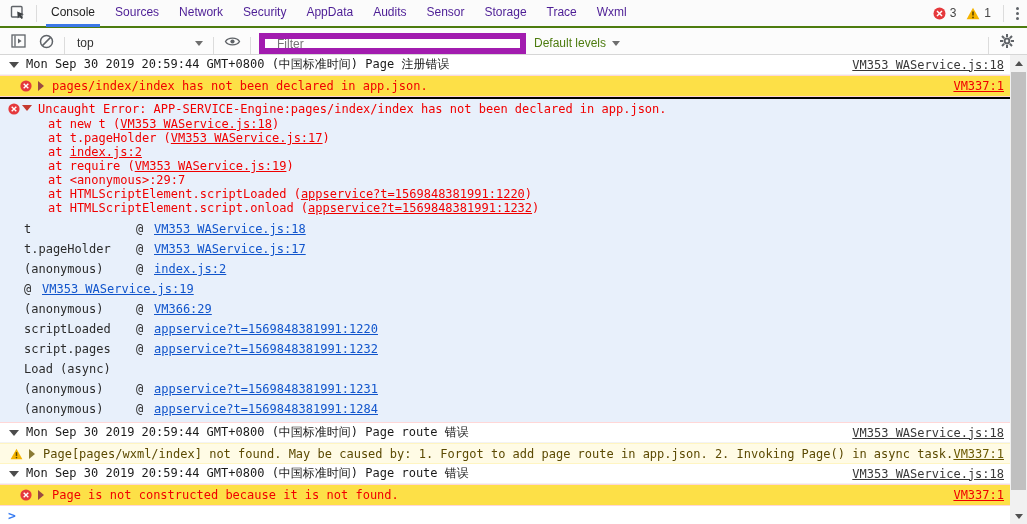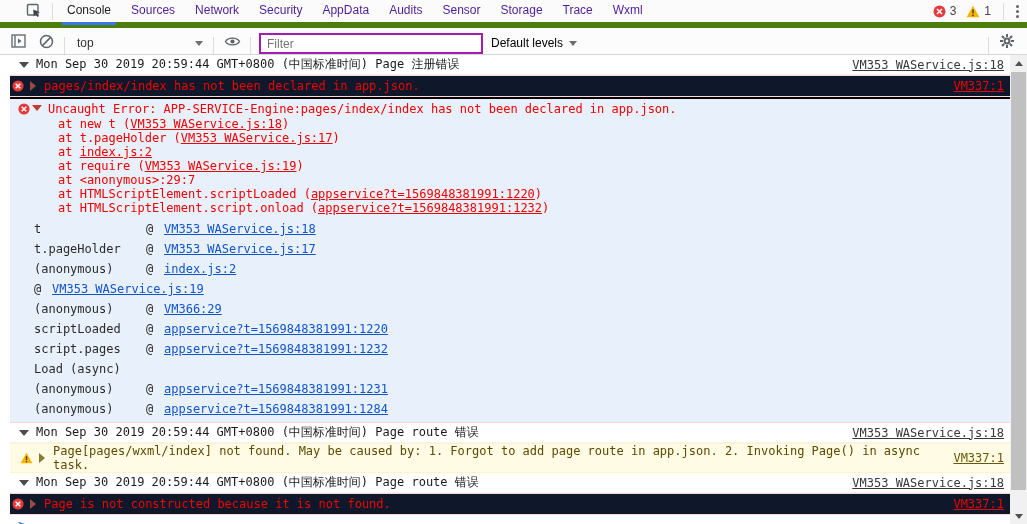--- a/index.html
+++ b/index.html
@@ -1,21 +1,21 @@
 <!DOCTYPE html>
 <html><head>
 <meta charset="utf-8">
 <style>
   * { box-sizing: border-box; margin: 0; padding: 0; }
   html,body { width:1027px; height:524px; overflow:hidden; background:#fff;
     font-family:"Liberation Sans","DejaVu Sans",sans-serif; }
 
   
-  .tabbar { height:28px; background:#fbfbfb; border-bottom:6px solid #4d7c0f;
-    display:flex; align-items:center; padding-left:20px; }
+  .tabbar { height:28px; background:#fbfbfb; border-bottom:2px solid #4d7c0f;
+    display:flex; align-items:center; padding-left:4px; }
   .icon-btn { width:28px; height:26px; display:flex; align-items:center;
     justify-content:center; color:#5f6368; flex:0 0 auto; }
   .vdiv { width:1px; height:17px; background:#dcdcdc; margin:0 4px; flex:0 0 auto; }
   .tab { font-size:12px; color:#4c1d95; padding:0 10px; height:28px; line-height:27px;
     position:relative; white-space:nowrap; }
   .tab.active { color:#222; }
   .tab.active::after { content:""; position:absolute; left:5px; right:5px; bottom:0;
     height:3px; background:#3b78e7; }
   .flex-spacer { flex:1; }
   .badge-group { display:flex; align-items:center; gap:4px; margin-right:2px; }
@@ -24,52 +24,52 @@
   .kebab i { width:3px; height:3px; border-radius:50%; background:#5f6368; display:block; }
 
   
   .toolbar { height:27px; background:#fcfcfc; border-bottom:1px solid #d6d6d6;
     display:flex; align-items:flex-end; padding-left:4px; }
   .ctx-select { display:flex; align-items:center; width:140px; height:22px;
     font-size:12px; color:#333; padding-left:8px; }
   .ctx-select .lbl { flex:1; }
   .caret-down { width:0; height:0; border-left:4px solid transparent;
     border-right:4px solid transparent; border-top:5px solid #6e6e6e; margin:0 6px; }
-  .filter-input { width:224px; height:21px; border:2px solid #a21caf; background:#fff;
-    font-size:12px; padding:0 6px; color:#333; outline:none; margin-left:4px;
+  .filter-input { width:267px; height:21px; border:6px solid #a21caf; background:#fff;
+    font-size:12px; padding:0 12px; color:#333; outline:none; margin-left:4px;
     font-family:"Liberation Sans",sans-serif; }
-  .levels { display:flex; align-items:center; font-size:12px; color:#000000;
+  .levels { display:flex; align-items:center; font-size:12px; color:#4d7c0f;
     margin-left:8px; height:22px; }
 
   
   .console { position:relative; height:469px; background:#fff;
     font-family:"DejaVu Sans Mono","Liberation Mono",monospace; font-size:12px; color:#2b2b2b; }
-  .log { position:absolute; left:0; top:0; right:17px; bottom:0; overflow:hidden;margin-left:10px; }
+  .log { position:absolute; left:0; top:0; right:17px; bottom:0; overflow:hidden; }
 
   .row-group { display:flex; align-items:center; height:20px; background:#fff;
     border-bottom:1px solid #f3f3f3; padding:0 6px 0 8px; }
   .row-group .msg { flex:1; color:#1a1a1a; }
   .tri { width:0; height:0; flex:0 0 auto; }
   .tri-down { border-left:5px solid transparent; border-right:5px solid transparent;
     border-top:6px solid #4c4c4c; margin:0 7px 0 1px; }
   .tri-down.red { border-top-color:#c53a2f; margin:4px 6px 0 2px; }
   .tri-right { border-top:5px solid transparent; border-bottom:5px solid transparent;
     border-left:6px solid #9a4a42; margin:0 8px 0 6px; }
   .tri-right.warn { border-left-color:#8a7a34; }
 
   a.srclink { text-decoration:underline; cursor:pointer; }
   .src-dark { color:#383838; }
   .src-red { color:#f00000; }
   .src-warn { color:#6b5900; }
 
-  .row-error { display:flex; align-items:center; height:22px; background:#0f172a;
+  .row-error { display:flex; align-items:center; height:22px; background:#fde047;
     border-top:1px solid #ffd7d7; border-bottom:1px solid #ffd7d7;
-    color:#f00000; padding:0 6px 0 2px; }
+    color:#f00000; padding:0 6px 0 20px; }
   .row-error .msg { flex:1; }
-  .row-warn { display:flex; align-items:center; height:30px; background:#fffbe5;
+  .row-warn { display:flex; align-items:center; height:21px; background:#fffbe5;
     border-top:1px solid #fff5c2; border-bottom:1px solid #fff5c2;
     color:#5c4a03; padding:0 6px 0 10px; }
   .row-warn .msg { flex:1; }
 
   .glyph-icon { flex:0 0 auto; display:block; }
 
   
   .uncaught { background:#e8f0fb; border-top:2px solid #000000; border-bottom:1px solid #ffd7d7;
     padding:2px 6px 3px 8px; color:#f00000; }
   .uncaught-head { display:flex; align-items:flex-start; line-height:16px; }

